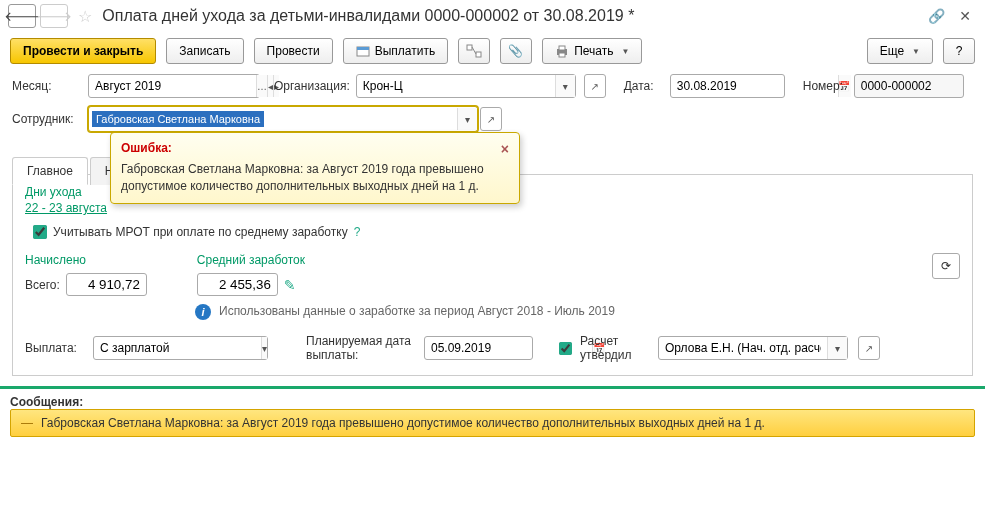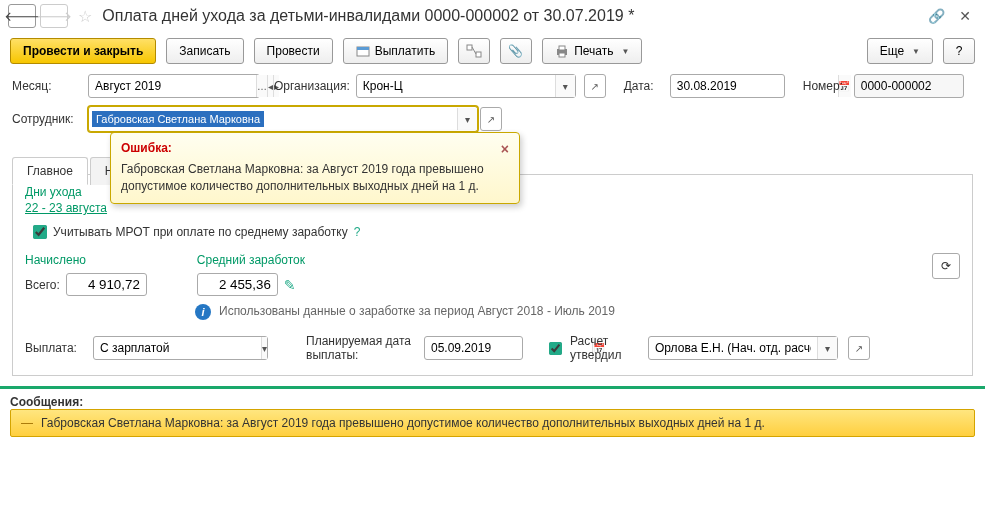--- a/index.html
+++ b/index.html
@@ -68,21 +68,21 @@
 
 svg { display: block; }
 </style>
 </head>
 <body>
 
 <div class="header-bar">
   <button class="nav-btn">🡐</button>
   <button class="nav-btn disabled">🡒</button>
   <span class="star-icon">☆</span>
-  <div class="title">Оплата дней ухода за детьми-инвалидами 0000-000002 от 30.07.2019 *</div>
+  <div class="title">Оплата дней ухода за детьми-инвалидами 0000-000002 от 30.08.2019 *</div>
   <div class="header-actions">
     <button class="icon-btn">🔗</button>
     <button class="icon-btn">✕</button>
   </div>
 </div>
 
 <div class="toolbar">
   <button class="btn primary">Провести и закрыть</button>
   <button class="btn">Записать</button>
   <button class="btn">Провести</button>
@@ -207,21 +207,21 @@
     <span class="info-text">Использованы данные о заработке за период Август 2018 - Июль 2019</span>
   </div>
 
   <div class="bottom-row">
     <span class="label">Выплата:</span>
     <div class="input-group" style="width:175px">
       <input value="С зарплатой" style="">
       <button class="mini-btn">▾</button>
     </div>
     <span style="margin-left:30px;max-width:110px;line-height:1.2">Планируемая дата выплаты:</span>
-    <div class="input-group" style="width:99px">
+    <div class="input-group" style="width:109px">
       <input value="05.09.2019" style="">
       <button class="mini-btn">📅</button>
     </div>
     <input type="checkbox" checked="" style="margin-left: 18px; accent-color: rgb(34, 170, 136);">
     <span style="max-width:60px;line-height:1.2">Расчет утвердил</span>
     <div class="input-group" style="width:190px;margin-left:10px">
       <input value="Орлова Е.Н. (Нач. отд. расчет" style="">
       <button class="mini-btn">▾</button>
     </div>
     <button class="ext-btn">↗</button>

